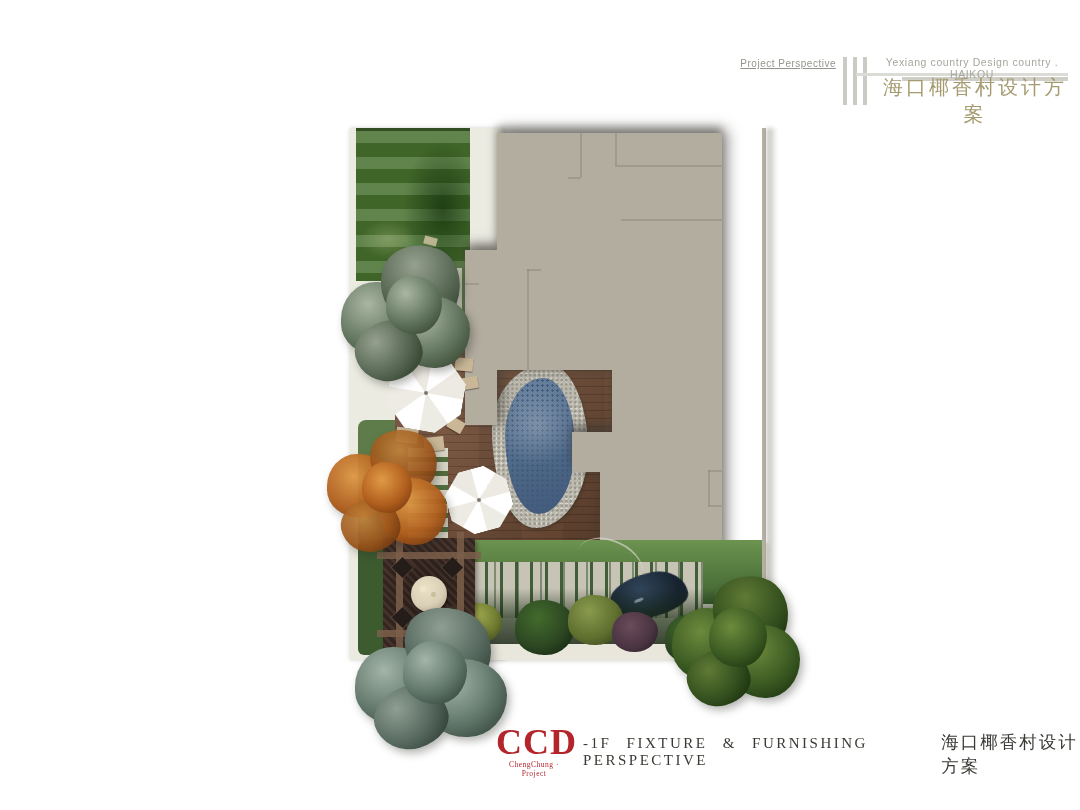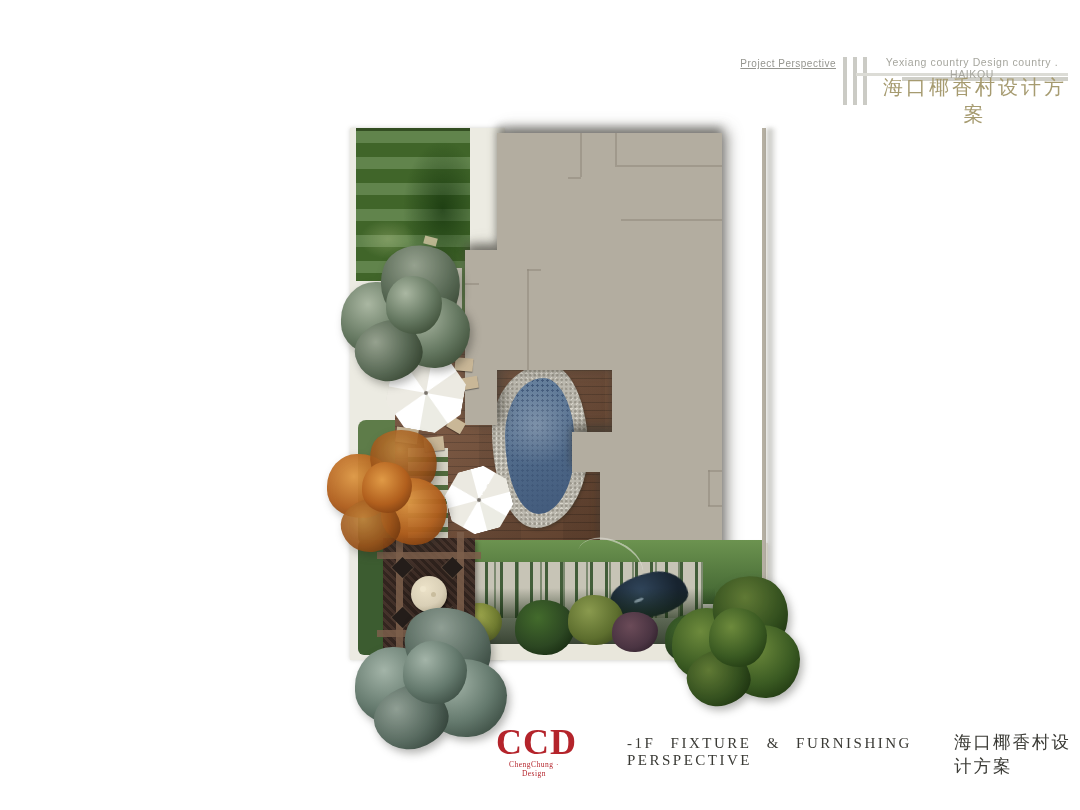--- a/index.html
+++ b/index.html
@@ -126,21 +126,21 @@
   .tor .cl{background:radial-gradient(circle at 40% 35%, #e09a46, #b15f1d 55%, #73380f 90%);}
   .tbg .cl{background:radial-gradient(circle at 35% 30%, #a3b4a8, #64796d 52%, #36473d 88%);}
   .tdg .cl{background:radial-gradient(circle at 38% 32%, #6d8a3c, #3a5a22 55%, #1c330f 90%);}
 
   
   .logo{position:absolute;left:496px;top:725px;width:76px;text-align:center;
         font-family:"Liberation Serif",serif;color:var(--logo-red,#b4242b);}
   .logo-main{font-size:36px;font-weight:bold;letter-spacing:1px;line-height:34px;}
   .logo-sub{font-size:7.5px;letter-spacing:.5px;margin-top:1px;}
   .caption{position:absolute;left:583px;top:730px;display:flex;align-items:baseline;gap:22px;
-        font-family:"Liberation Serif",serif;color:#3a3a35;margin-left:44px;}
+        font-family:"Liberation Serif",serif;color:#3a3a35;}
   .cap-en{font-size:15px;letter-spacing:2.5px;word-spacing:9px;}
   .cap-cn{font-size:17.5px;letter-spacing:2px;}
 </style>
 </head>
 <body>
 
 <div class="page">
 
   <div class="hdr-left">
     <div class="hdr-en">Project Perspective</div>
@@ -259,20 +259,20 @@
       <i class="cl" style="left:3%;top:26%;width:54%;height:52%"></i>
       <i class="cl" style="left:32%;top:3%;width:56%;height:52%;transform:rotate(15deg)"></i>
       <i class="cl" style="left:44%;top:38%;width:52%;height:52%"></i>
       <i class="cl" style="left:14%;top:56%;width:46%;height:40%;transform:rotate(-14deg)"></i>
       <i class="cl" style="left:30%;top:26%;width:42%;height:42%"></i>
     </div>
   </div>
 
   <div class="logo">
     <div class="logo-main">CCD</div>
-    <div class="logo-sub">ChengChung · Design</div>
+    <div class="logo-sub">ChengChung · Project</div>
   </div>
   <div class="caption">
     <span class="cap-en">-1F FIXTURE &amp; FURNISHING PERSPECTIVE</span>
     <span class="cap-cn">海口椰香村设计方案</span>
   </div>
 
 </div>
 
 </body></html>

